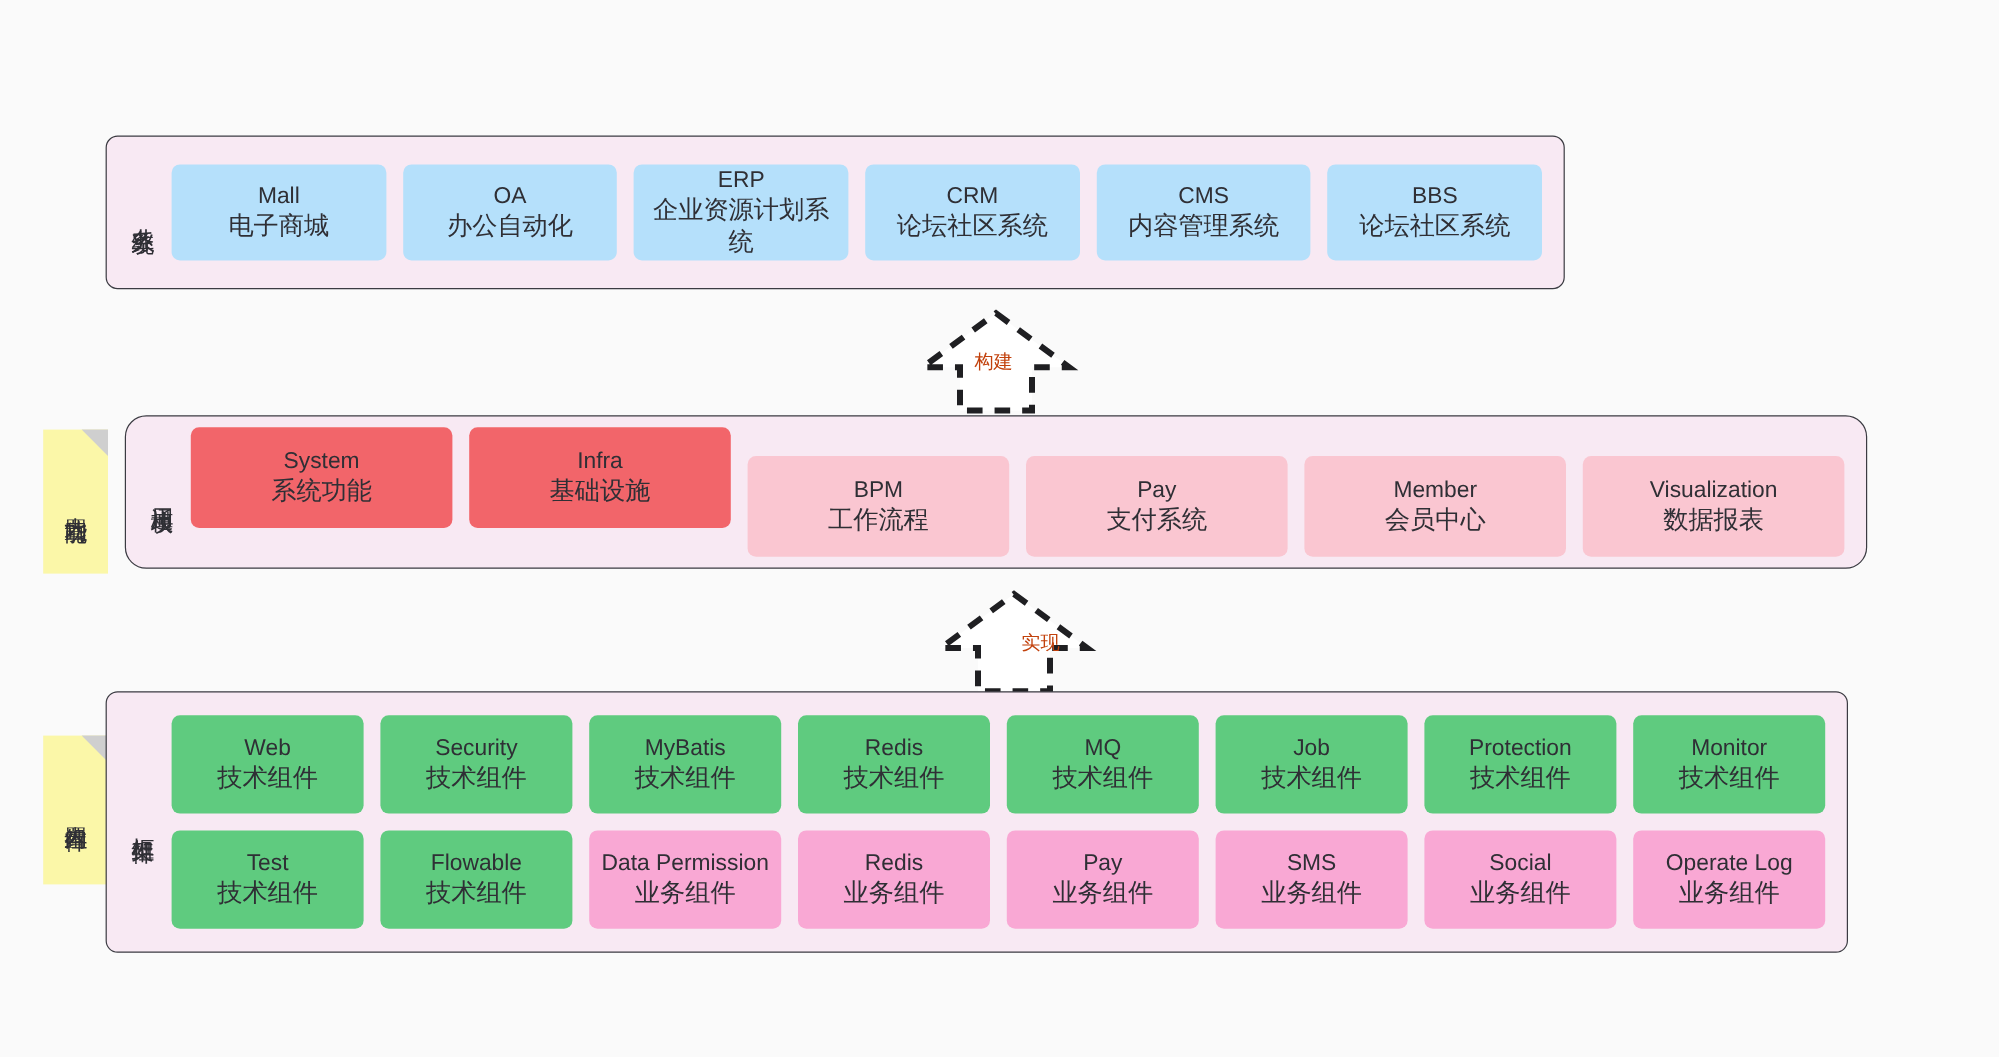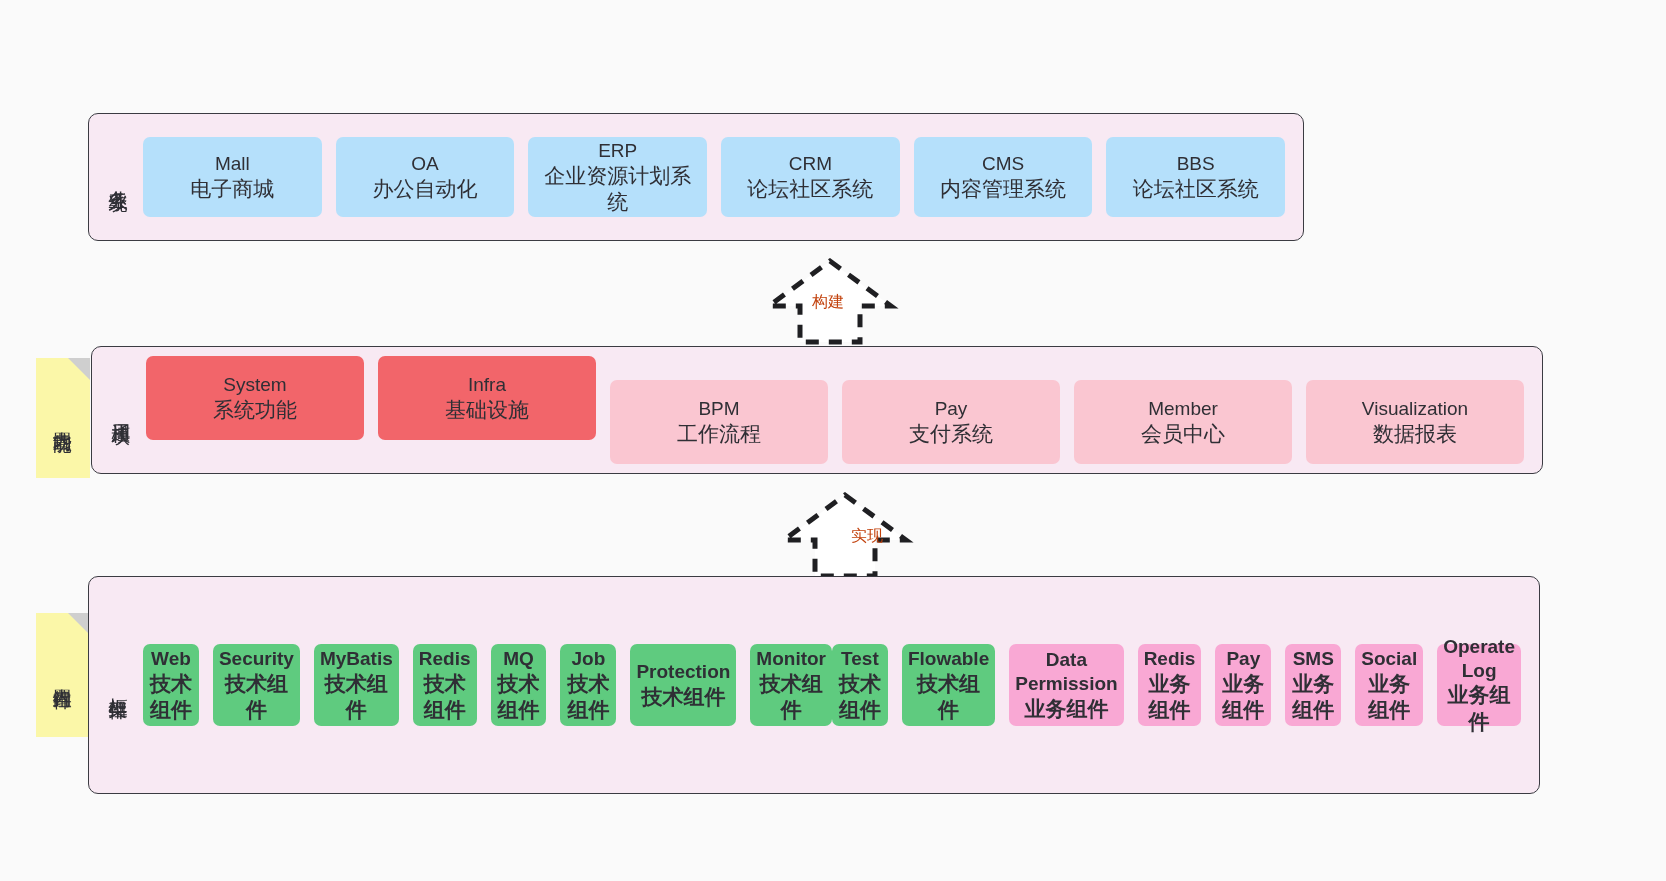--- a/index.html
+++ b/index.html
@@ -54,23 +54,23 @@
     box-sizing: border-box;
   }
   .row {
     display: flex;
     width: 100%;
     gap: 14px;
     justify-content: space-between;
   }
   .rows {
     display: flex;
-    flex-direction: row;
+    flex-direction: column;
     width: 100%;
-    font-weight: bold;
+    gap: 14px;
   }
 
   
   .node {
     box-sizing: border-box;
     flex: 1 1 0;
     border-radius: 7px;
     display: flex;
     flex-direction: column;
     align-items: center;
@@ -180,21 +180,21 @@
     <svg width="140" height="90" viewBox="0 0 140 90" xmlns="http://www.w3.org/2000/svg">
       <path d="M70 5 L131 50 L100 50 L100 86 L40 86 L40 50 L9 50 Z" fill="#ffffff" stroke="#1f1f22" stroke-width="5" stroke-dasharray="13 10" stroke-linejoin="miter"></path>
     </svg>
   </div>
   <div class="arrow-label" style="left:812px; top:292px;">构建</div>
 
   <div class="note" style="left:36px; top:358px; height:120px;">
     <span class="fold"></span>
     <span class="note-label">内置功能</span>
   </div>
-  <div class="layer mod-layer" style="left:91px; top:346px; width:1452px; height:128px;">
+  <div class="layer mod-layer" style="left:104px; top:346px; width:1452px; height:128px;border-radius:18px;">
     <div class="layer-title">通用模块</div>
     <div class="layer-body">
       <div class="row">
         <div class="node red">
           <span class="t1">System</span>
           <span class="t2">系统功能</span>
         </div>
         <div class="node red">
           <span class="t1">Infra</span>
           <span class="t2">基础设施</span>

